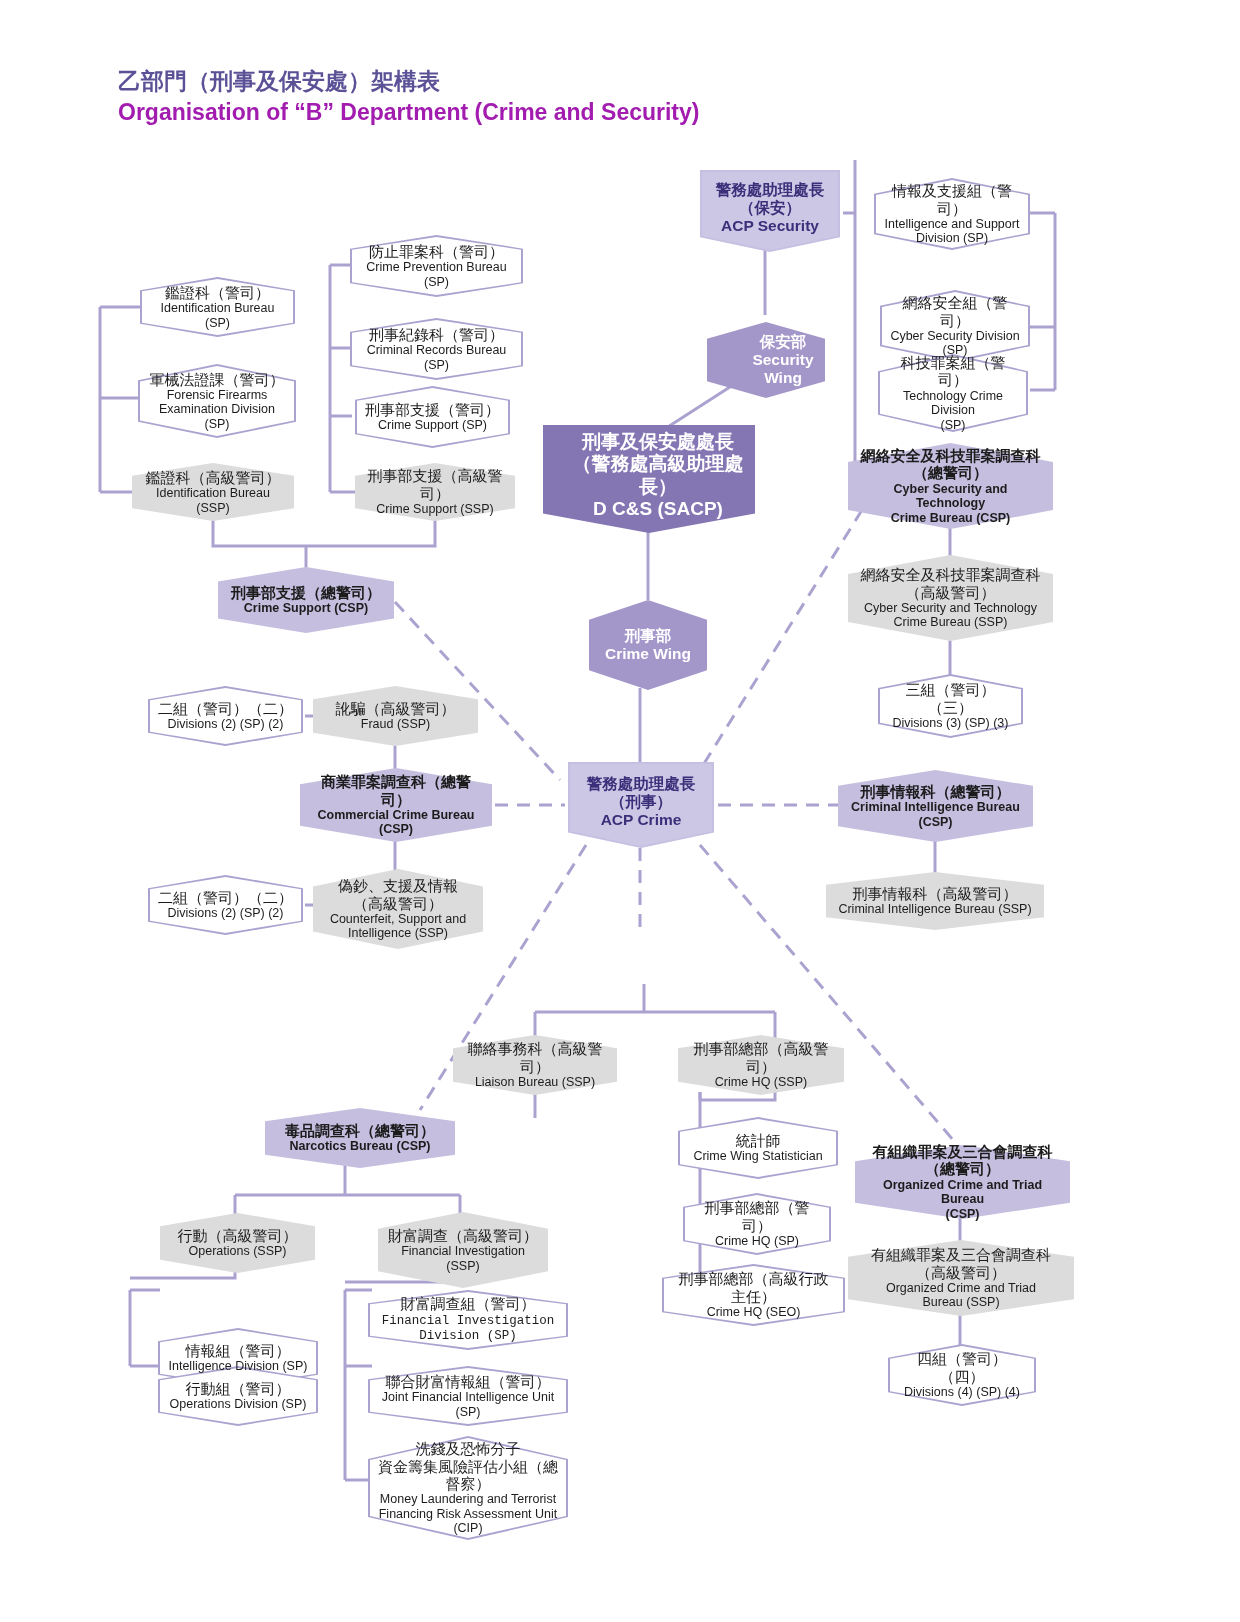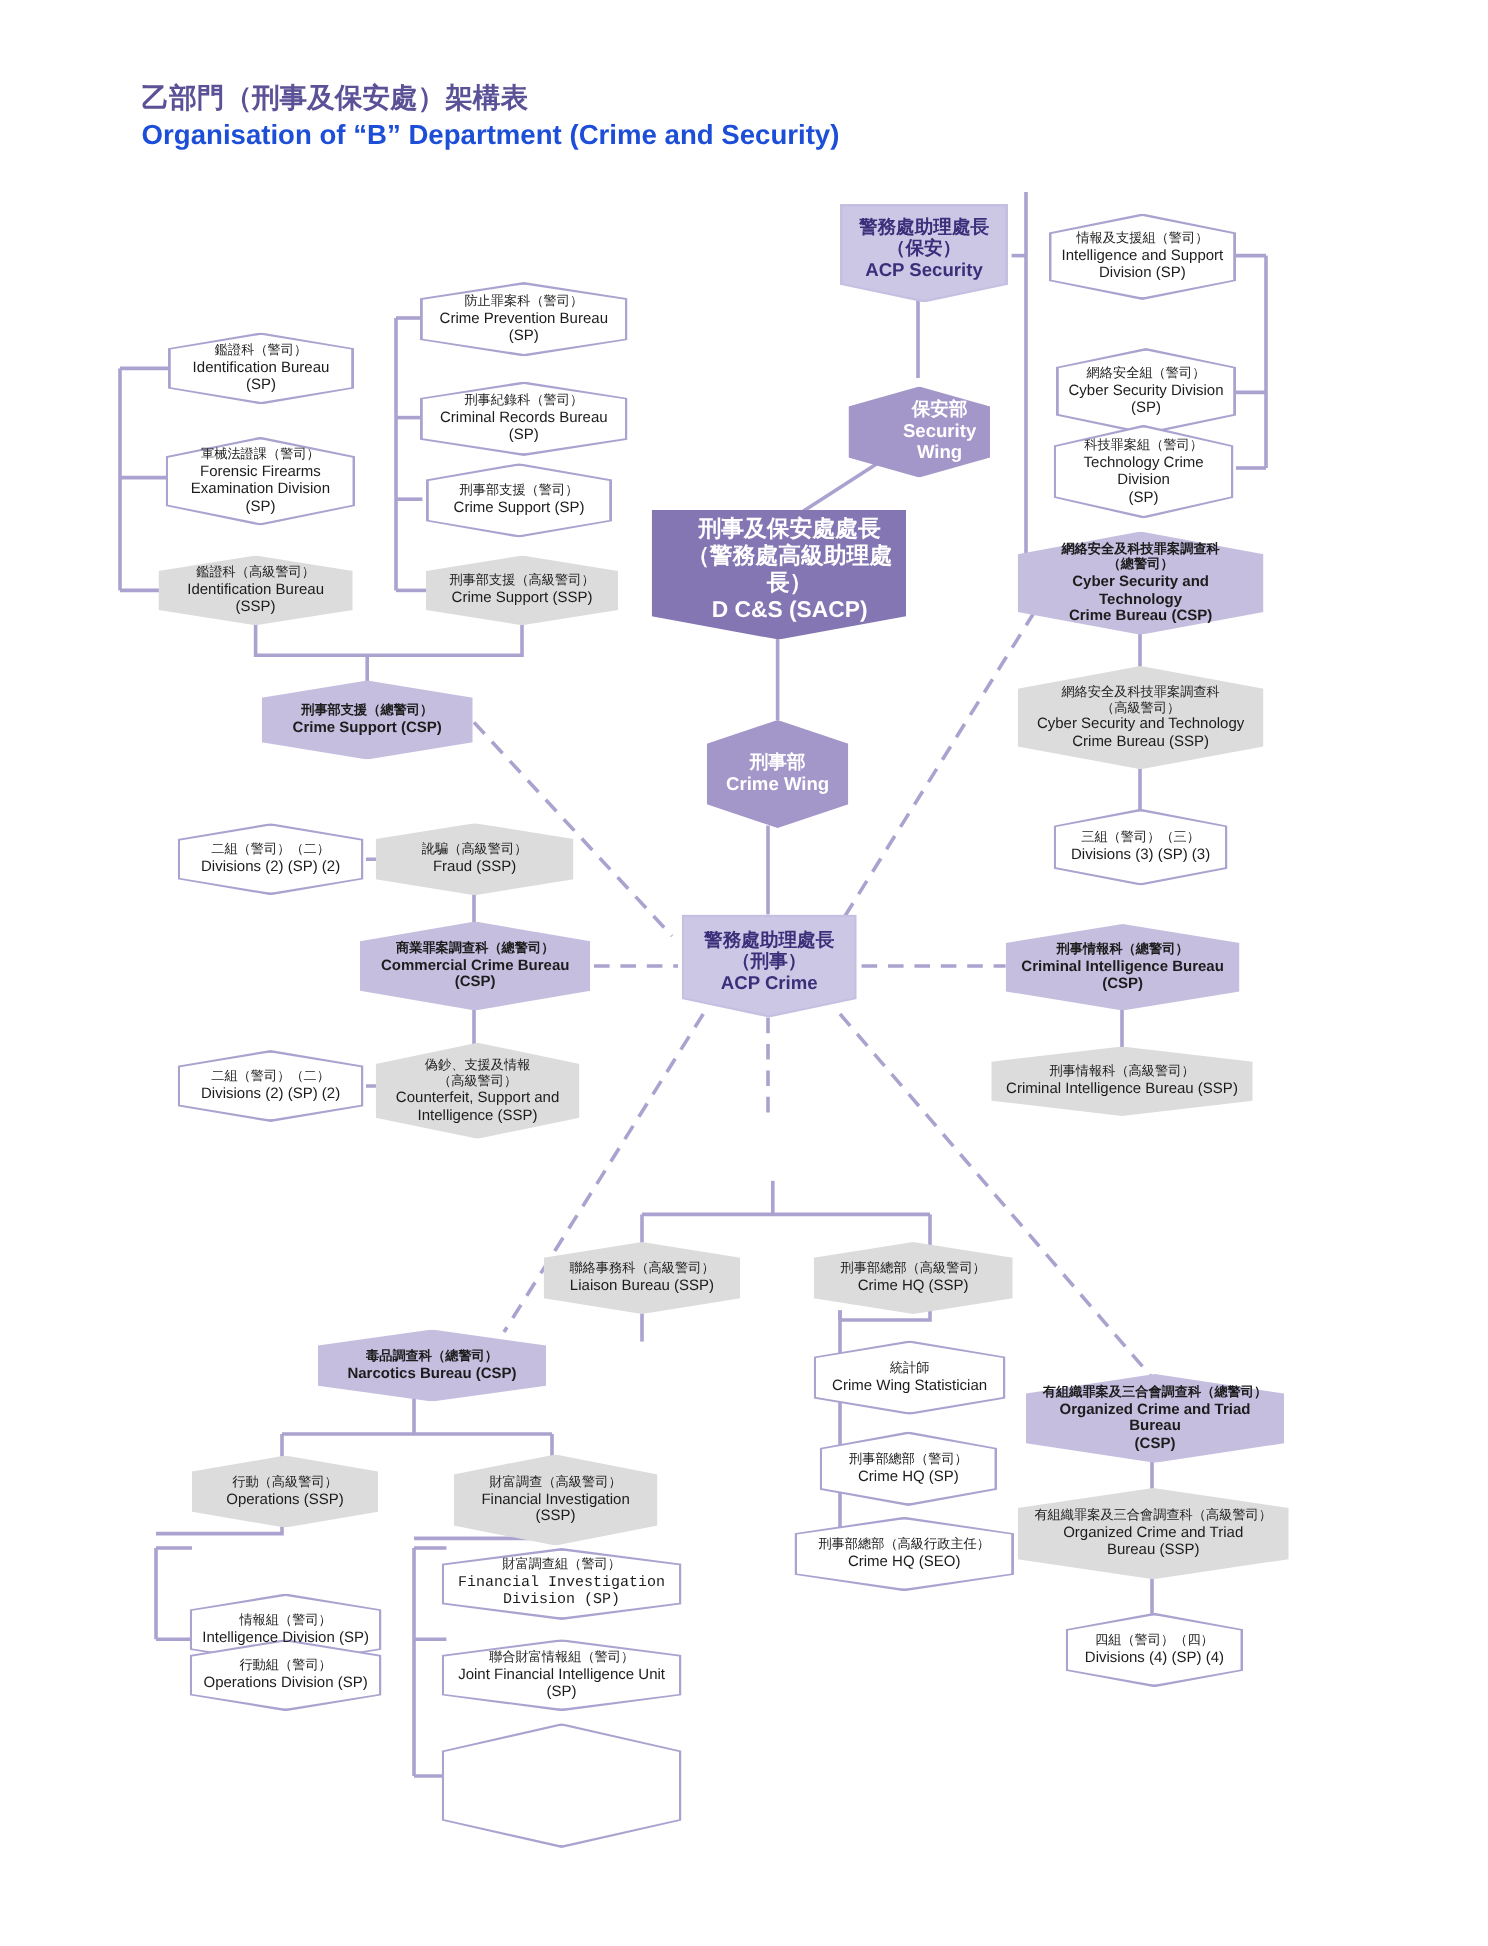--- a/index.html
+++ b/index.html
@@ -10,21 +10,21 @@
   }
   #stage{position:absolute;left:0;top:0;width:1240px;height:1622px;}
 
   
   #title{position:absolute;left:118px;top:68px;}
   #title .zh{
     font-size:23px;font-weight:bold;color:#5b5196;letter-spacing:0px;
     line-height:26px;white-space:nowrap;
   }
   #title .en{
-    font-size:23px;font-weight:bold;color:#1d4ed8;
+    font-size:23px;font-weight:bold;color:#a21caf;
     line-height:28px;white-space:nowrap;margin-top:4px;
   }
 
   
   #links{position:absolute;left:0;top:0;width:1240px;height:1622px;}
 
   
   .node{
     position:absolute;box-sizing:border-box;
     display:flex;align-items:center;justify-content:center;
@@ -66,21 +66,21 @@
   .penta.dark{background:#8475b3;}
 
   .hexsolid{
     position:absolute;left:0;top:0;width:100%;height:100%;
     clip-path:polygon(50% 0%,100% 22%,100% 78%,50% 100%,0% 78%,0% 22%);
     background:#a396c9;
   }
 
   
   .t-sm{font-size:12.5px;color:#1c1c1c;}
-  .t-sm .zh{font-size:11px;text-align:center;}
+  .t-sm .zh{font-size:15px;text-align:center;}
   .t-bold{font-weight:bold;}
   .t-white{color:#ffffff;}
   .t-blue{color:#3b2f7a;}
   .t-lg{font-size:19px;}
   .t-md{font-size:15.5px;}
 </style>
 </head>
 <body>
 
 <div id="stage">
@@ -497,20 +497,27 @@
   <div class="node" style="left:368px;top:1366px;width:200px;height:60px;">
     <div class="hex outline"></div>
     <div class="inner t-sm">
       <span class="zh">聯合財富情報組（警司）</span>
       <span class="en">Joint Financial Intelligence Unit (SP)</span>
     </div>
   </div>
 
   <div class="node" style="left:368px;top:1436px;width:200px;height:104px;">
     <div class="hex outline"></div>
+    <div class="inner t-sm">
+      <span class="zh">洗錢及恐怖分子</span>
+      <span class="zh">資金籌集風險評估小組（總督察）</span>
+      <span class="en">Money Laundering and Terrorist</span>
+      <span class="en">Financing Risk Assessment Unit</span>
+      <span class="en">(CIP)</span>
+    </div>
   </div>
 
   <div class="node" style="left:855px;top:1145px;width:215px;height:74px;">
     <div class="hex lav"></div>
     <div class="inner t-sm t-bold">
       <span class="zh">有組織罪案及三合會調查科（總警司）</span>
       <span class="en">Organized Crime and Triad Bureau</span>
       <span class="en">(CSP)</span>
     </div>
   </div>

